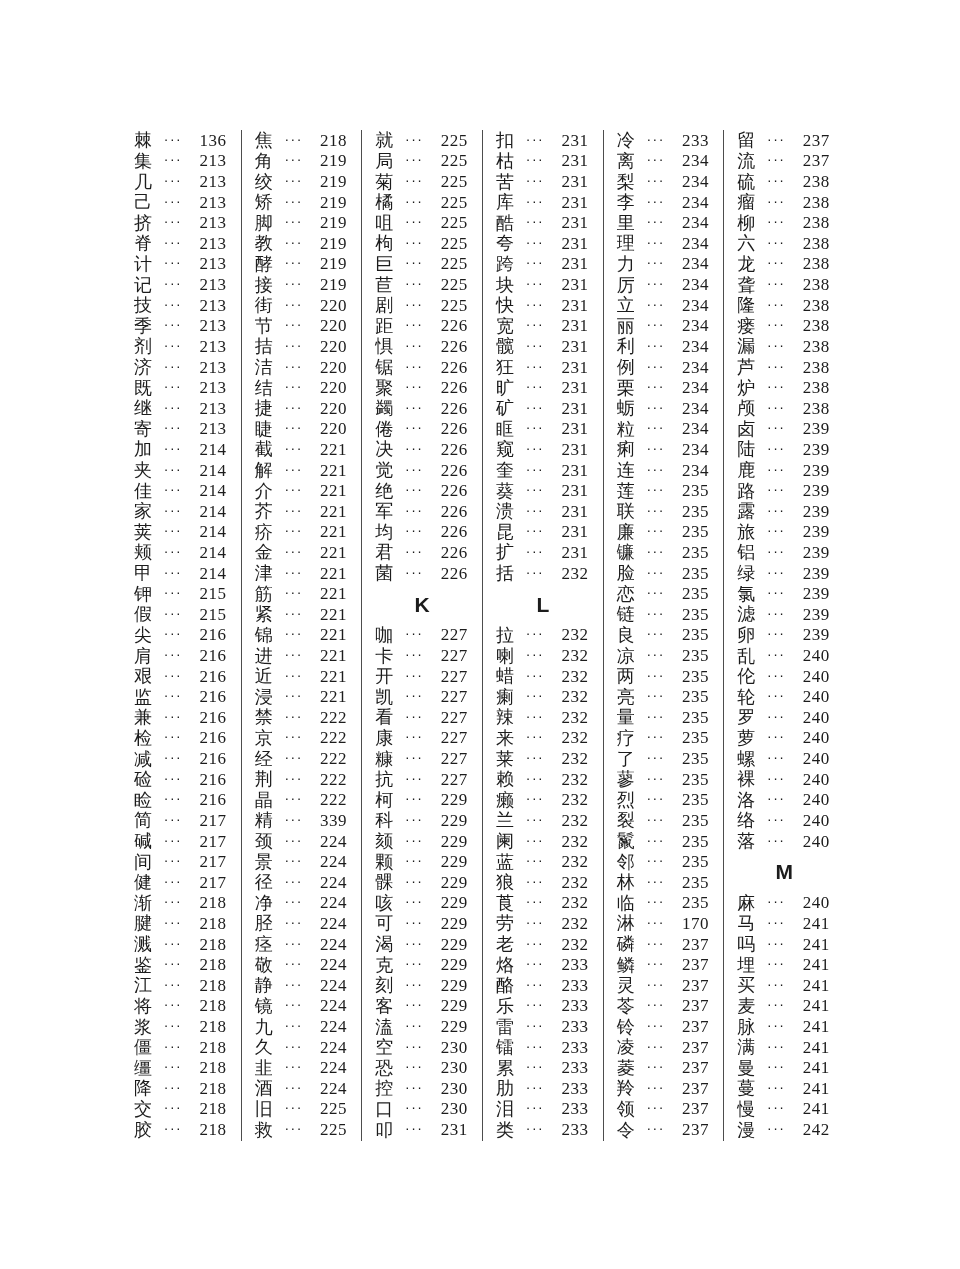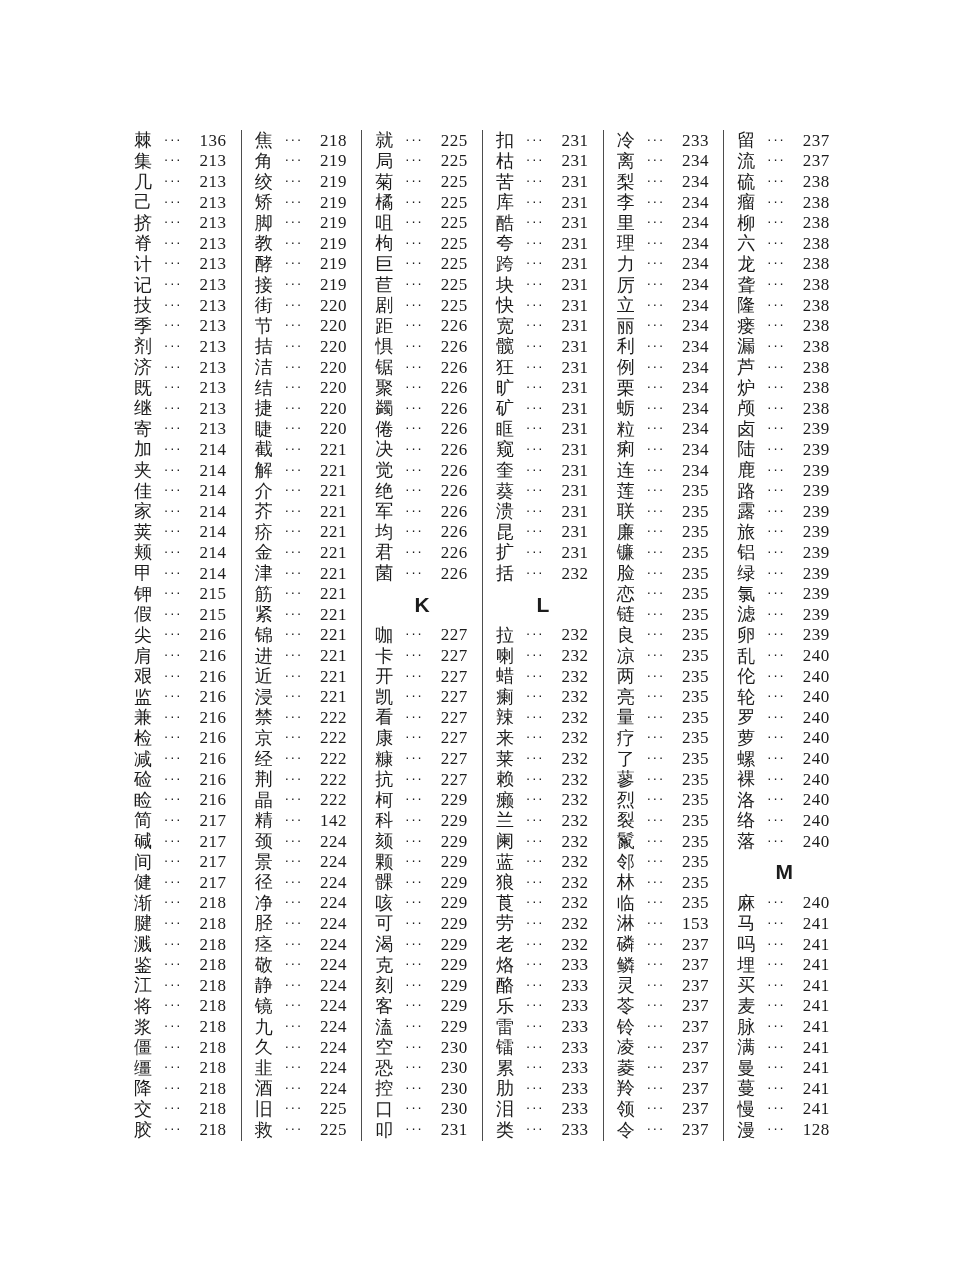--- a/index.html
+++ b/index.html
@@ -486,21 +486,21 @@
           <span class="page-num">222</span>
         </div>
         <div class="row">
           <span class="char">晶</span>
           <span class="dots">···</span>
           <span class="page-num">222</span>
         </div>
         <div class="row">
           <span class="char">精</span>
           <span class="dots">···</span>
-          <span class="page-num">142</span>
+          <span class="page-num">339</span>
         </div>
         <div class="row">
           <span class="char">颈</span>
           <span class="dots">···</span>
           <span class="page-num">224</span>
         </div>
         <div class="row">
           <span class="char">景</span>
           <span class="dots">···</span>
           <span class="page-num">224</span>
@@ -1238,21 +1238,21 @@
           <span class="page-num">235</span>
         </div>
         <div class="row">
           <span class="char">临</span>
           <span class="dots">···</span>
           <span class="page-num">235</span>
         </div>
         <div class="row">
           <span class="char">淋</span>
           <span class="dots">···</span>
-          <span class="page-num">153</span>
+          <span class="page-num">170</span>
         </div>
         <div class="row">
           <span class="char">磷</span>
           <span class="dots">···</span>
           <span class="page-num">237</span>
         </div>
         <div class="row">
           <span class="char">鳞</span>
           <span class="dots">···</span>
           <span class="page-num">237</span>
@@ -1528,17 +1528,17 @@
           <span class="page-num">241</span>
         </div>
         <div class="row">
           <span class="char">慢</span>
           <span class="dots">···</span>
           <span class="page-num">241</span>
         </div>
         <div class="row">
           <span class="char">漫</span>
           <span class="dots">···</span>
-          <span class="page-num">128</span>
+          <span class="page-num">242</span>
         </div>
       </div>
     </div>
 </div>
 
 </body></html>

